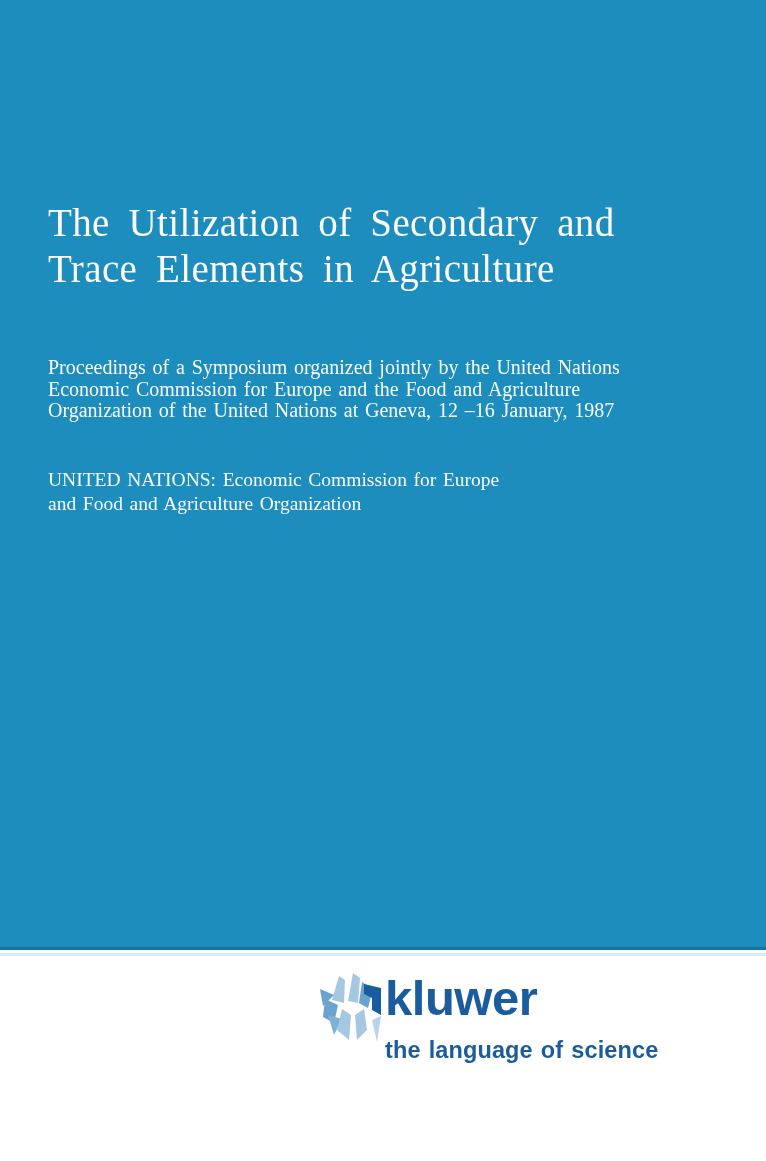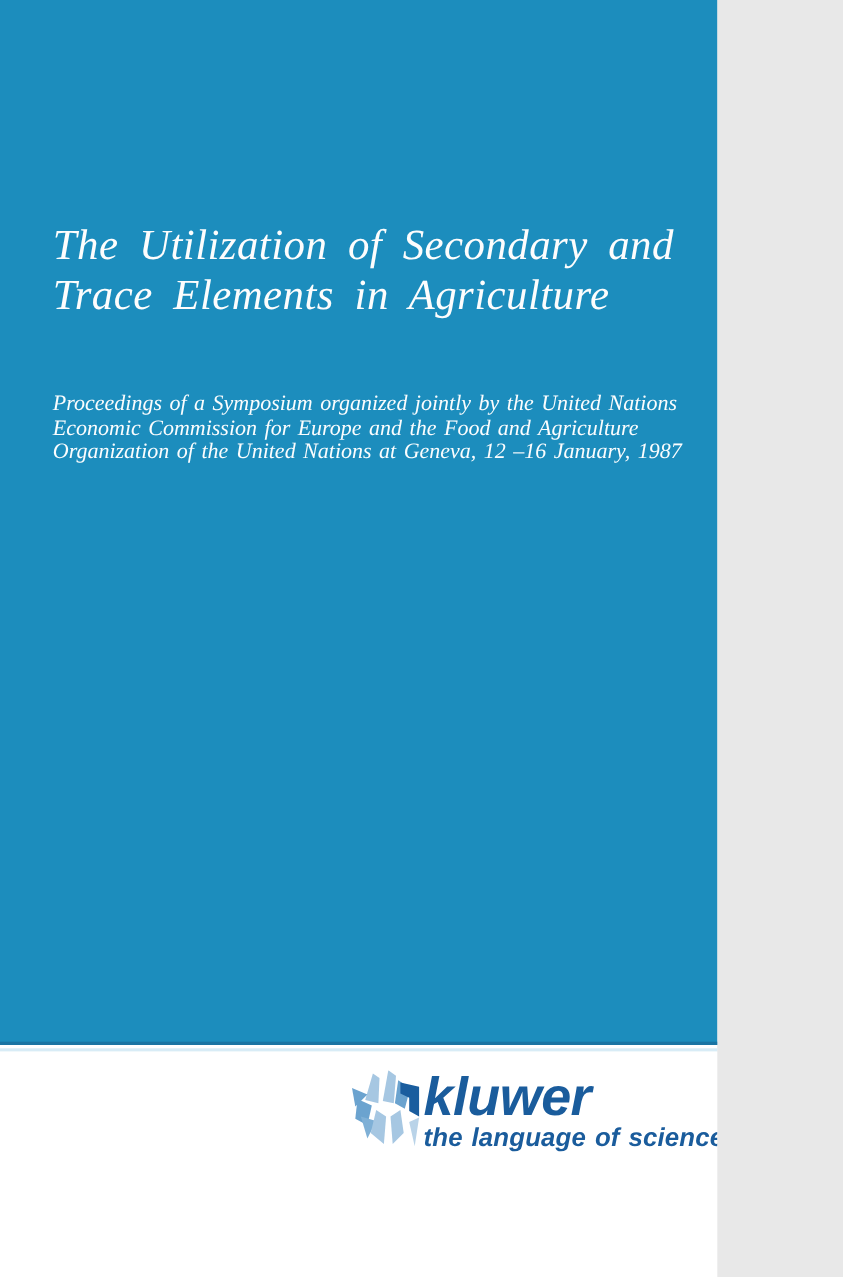--- a/index.html
+++ b/index.html
@@ -1,24 +1,23 @@
 <!DOCTYPE html>
 <html><head>
 <meta charset="utf-8">
 <style>
   * { margin: 0; padding: 0; box-sizing: border-box; }
   html, body { background: #e8e8e8; }
   .cover {
     position: relative;
-    width: 652px;
+    width: 766px;
     height: 1161px;
     background: #ffffff;
     overflow: hidden;
     font-family: "Liberation Serif", serif;
-    font-style: italic;
   }
   .blue-area {
     position: absolute;
     left: 0; top: 0;
     width: 766px;
     height: 950px;
     background: #1c8dbd;
     border-bottom: 3px solid #1a74a3;
   }
   .divider-light {
@@ -93,39 +92,41 @@
     font-size: 49px;
     font-weight: 700;
     line-height: 46px;
     letter-spacing: -0.01em;
     margin-top: 2px;
   }
   .logo-tagline {
     font-size: 23.5px;
     font-weight: 700;
     letter-spacing: 0.005em;
-    margin-top: 0;
+    margin-top: 16px;
     word-spacing: 0.06em;
   }
 </style>
 </head>
 <body>
 
 <div class="cover">
 
   <div class="blue-area"></div>
   <div class="divider-light"></div>
 
   <h1 class="book-title">The Utilization of Secondary and
 Trace Elements in Agriculture</h1>
 
   <p class="book-subtitle">Proceedings of a Symposium organized jointly by the United Nations
 Economic Commission for Europe and the Food and Agriculture
 Organization of the United Nations at Geneva, 12 –16 January, 1987</p>
 
+  <p class="publisher-line">UNITED NATIONS: Economic Commission for Europe
+and Food and Agriculture Organization</p>
 
   <div class="footer">
     <div class="logo-lockup">
 
       <svg class="logo-icon-svg" viewBox="0 0 62 76" xmlns="http://www.w3.org/2000/svg">
 
         <polygon points="19,3 25,7 24,30 12,27" fill="#a6c7e2"></polygon>
 
         <polygon points="33,0 40,5 38,30 28,28" fill="#a6c7e2"></polygon>
 

